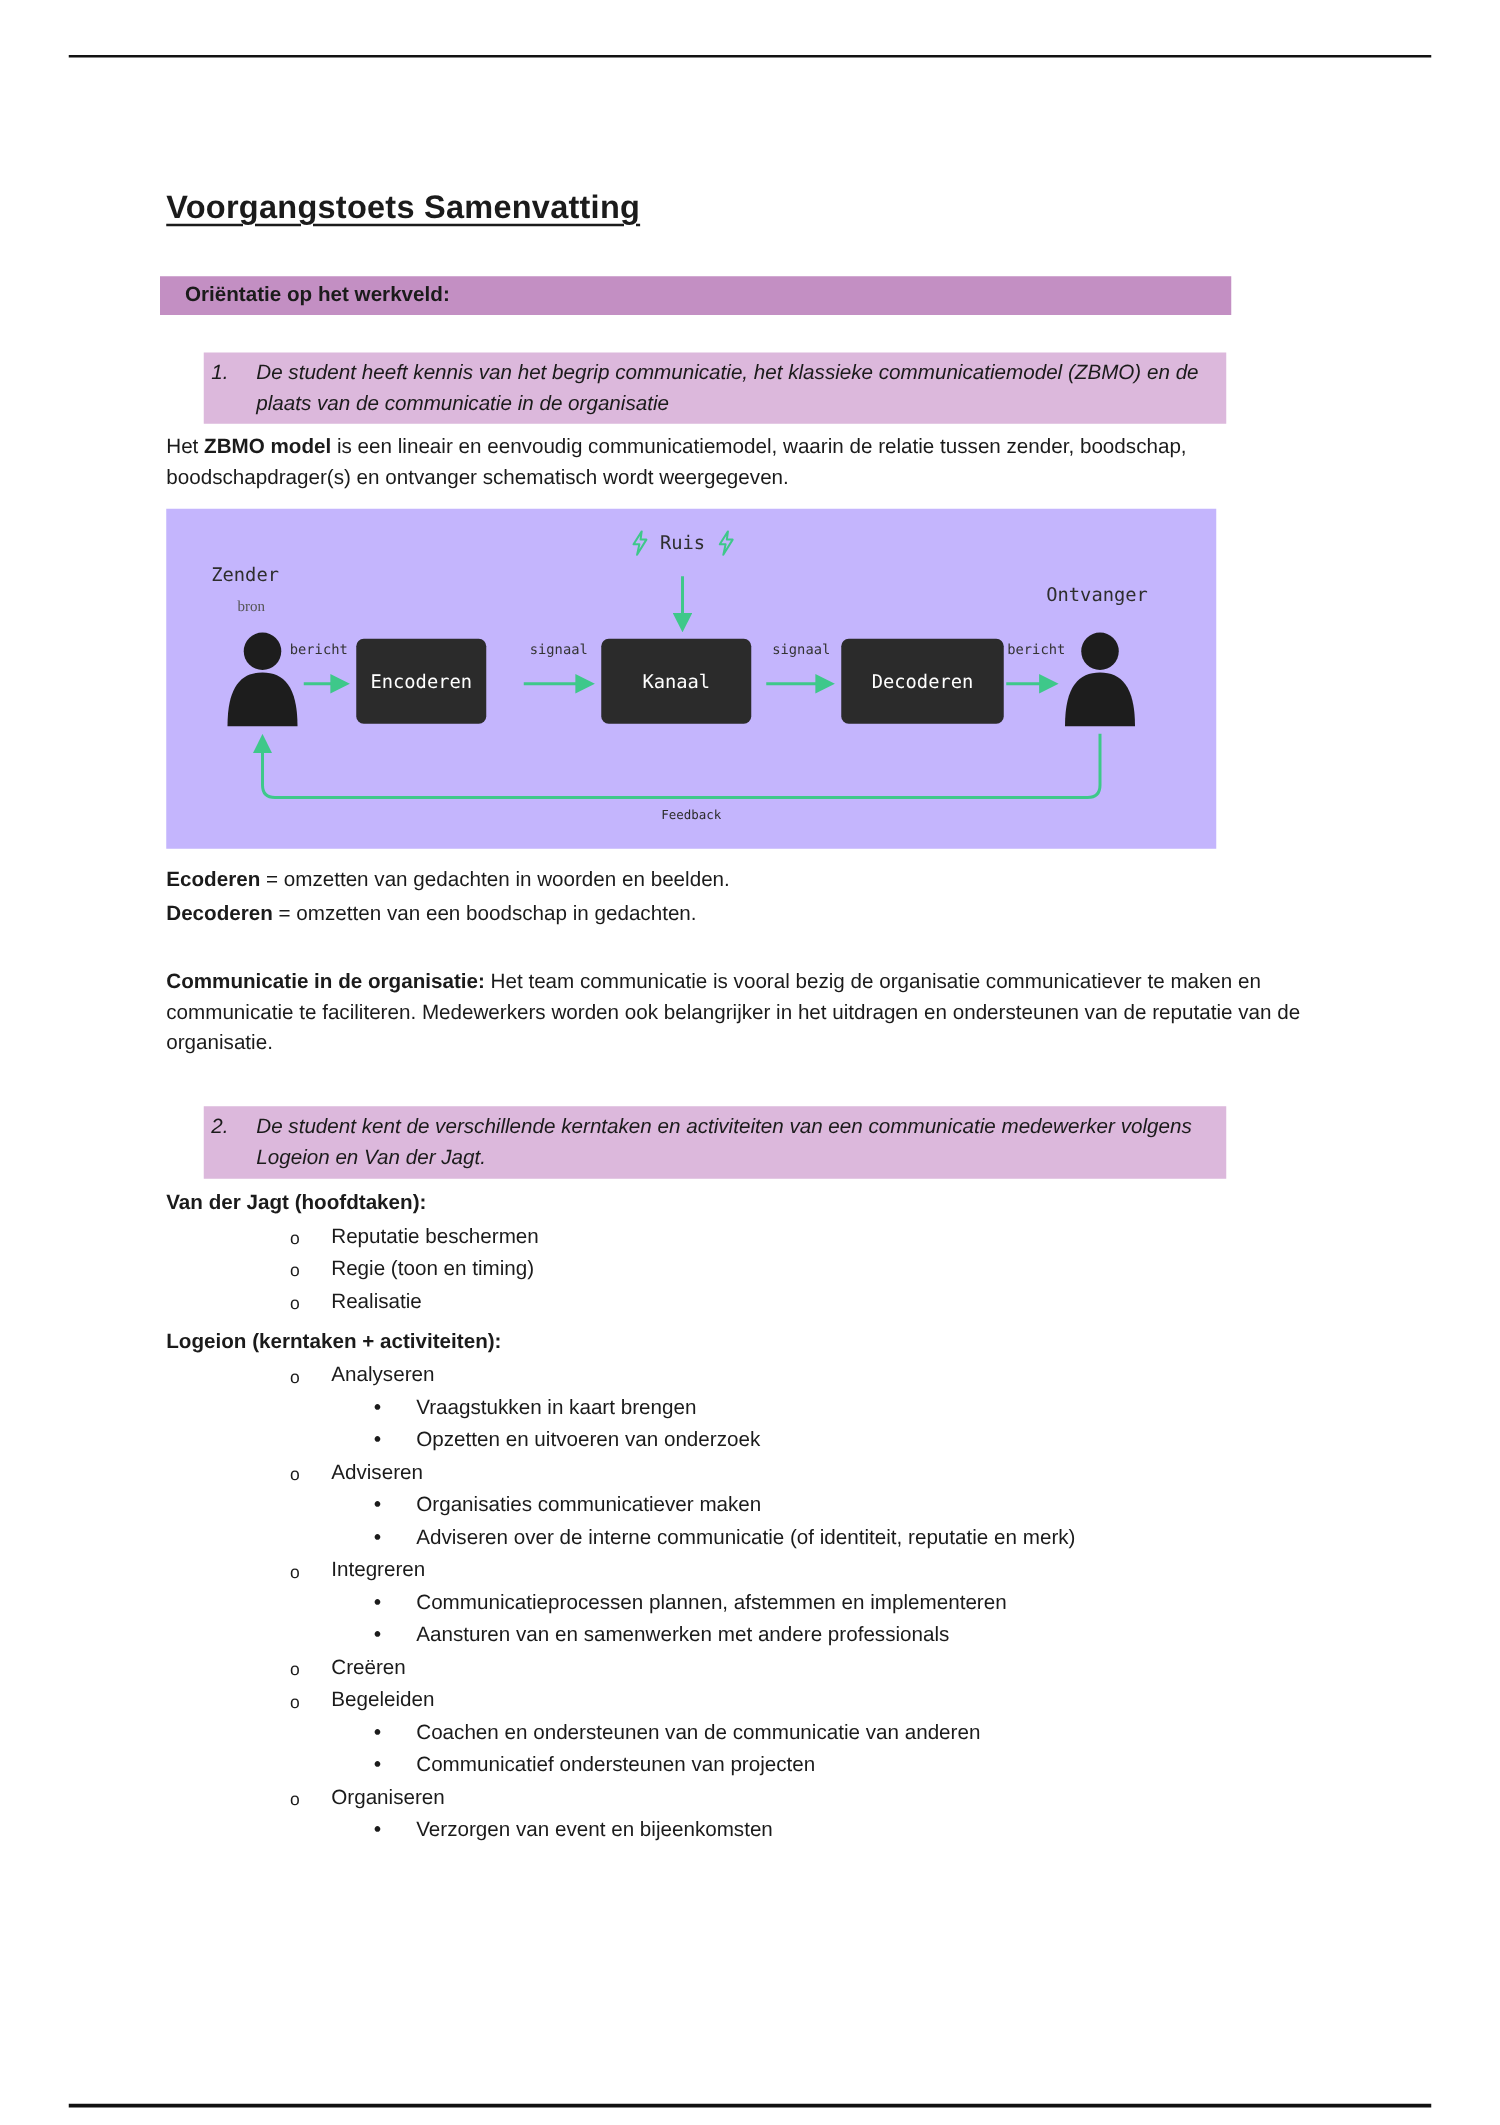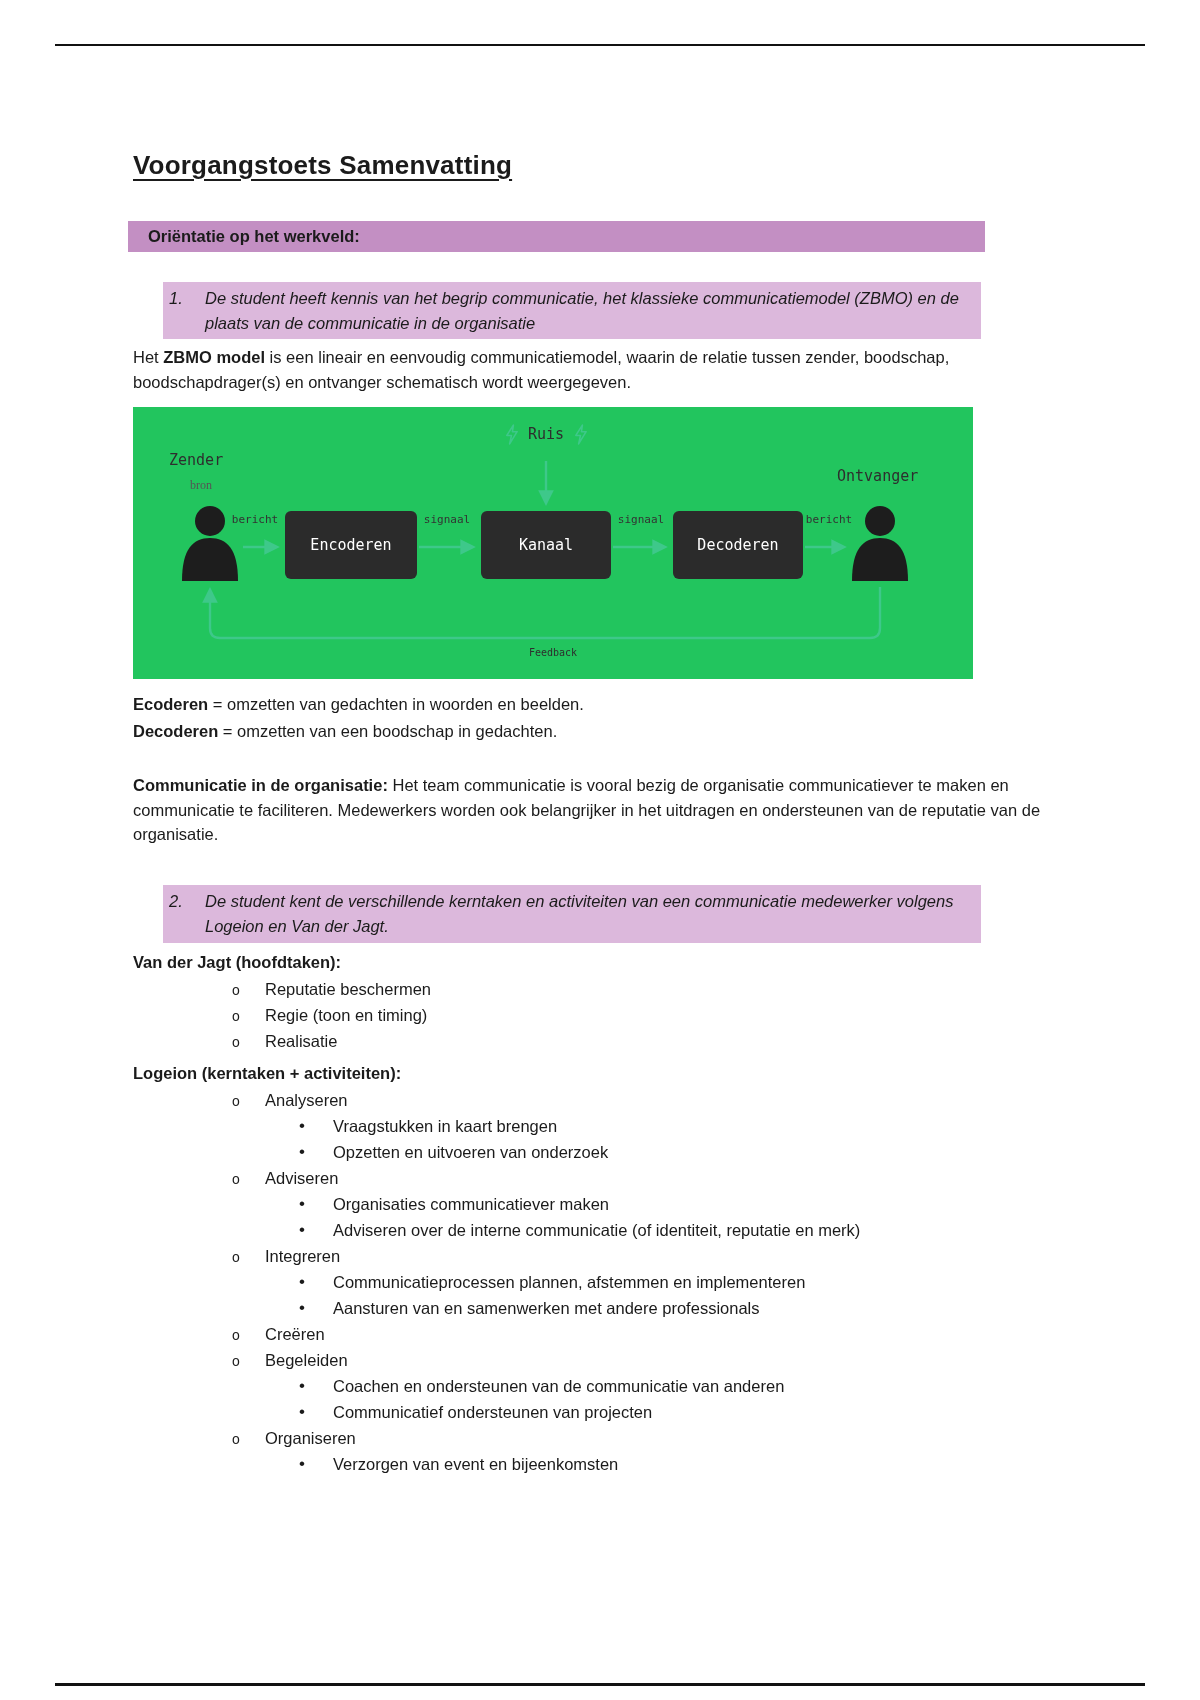--- a/index.html
+++ b/index.html
@@ -42,21 +42,21 @@
 
   .heading{margin:6px 0 0 0;line-height:27px;font-weight:700;}
 
   .l1{position:relative;padding-left:132px;line-height:26px;}
   .l1::before{content:"o";position:absolute;left:99px;font-size:14px;top:1px;}
   .l2{position:relative;padding-left:200px;line-height:26px;}
   .l2::before{content:"\2022";position:absolute;left:166px;font-size:17px;}
 
   
   .diagram{
-    position:relative;width:840px;height:272px;background:#22c55e;
+    position:relative;width:840px;height:272px;background:#c4b5fd;
     margin:12px 0 12px 0;
     font-family:"DejaVu Sans Mono",monospace;color:#2e2e2e;
   }
   .diagram-svg{position:absolute;left:0;top:0;width:840px;height:272px;}
   .person circle,.person path{fill:#1d1d1d;}
   .arrow{fill:none;stroke:var(--accent-green);stroke-width:2.4;stroke-linejoin:round;}
   .ah{fill:var(--accent-green);}
   .bolt path{fill:none;stroke:var(--accent-green);stroke-width:1.7;stroke-linejoin:round;}
 
   .d-ruis-row{
@@ -64,22 +64,22 @@
     display:flex;justify-content:center;align-items:center;gap:9px;font-size:15px;
   }
   .d-zender{position:absolute;left:36px;top:42px;font-size:15px;}
   .d-bron{position:absolute;left:57px;top:69px;font-size:12px;color:#555;font-family:Liberation Serif, serif;}
   .d-ontvanger{position:absolute;left:704px;top:58px;font-size:15px;}
   .d-box{
     position:absolute;top:104px;height:68px;background:var(--box-dark);
     border-radius:6px;color:#fff;display:flex;align-items:center;justify-content:center;
     font-size:15px;
   }
-  .box-enc{left:152px;width:132px;}
-  .box-kan{left:348px;width:130px;}
+  .box-enc{left:152px;width:104px;}
+  .box-kan{left:348px;width:120px;}
   .box-dec{left:540px;width:130px;}
   .d-small{position:absolute;top:105px;font-size:11px;color:#333;transform:translateX(-50%);}
   .sm-1{left:122px;}
   .sm-2{left:314px;}
   .sm-3{left:508px;}
   .sm-4{left:696px;}
   .d-feedback{position:absolute;top:238px;left:0;width:840px;text-align:center;font-size:10px;}
 </style>
 </head>
 <body>

